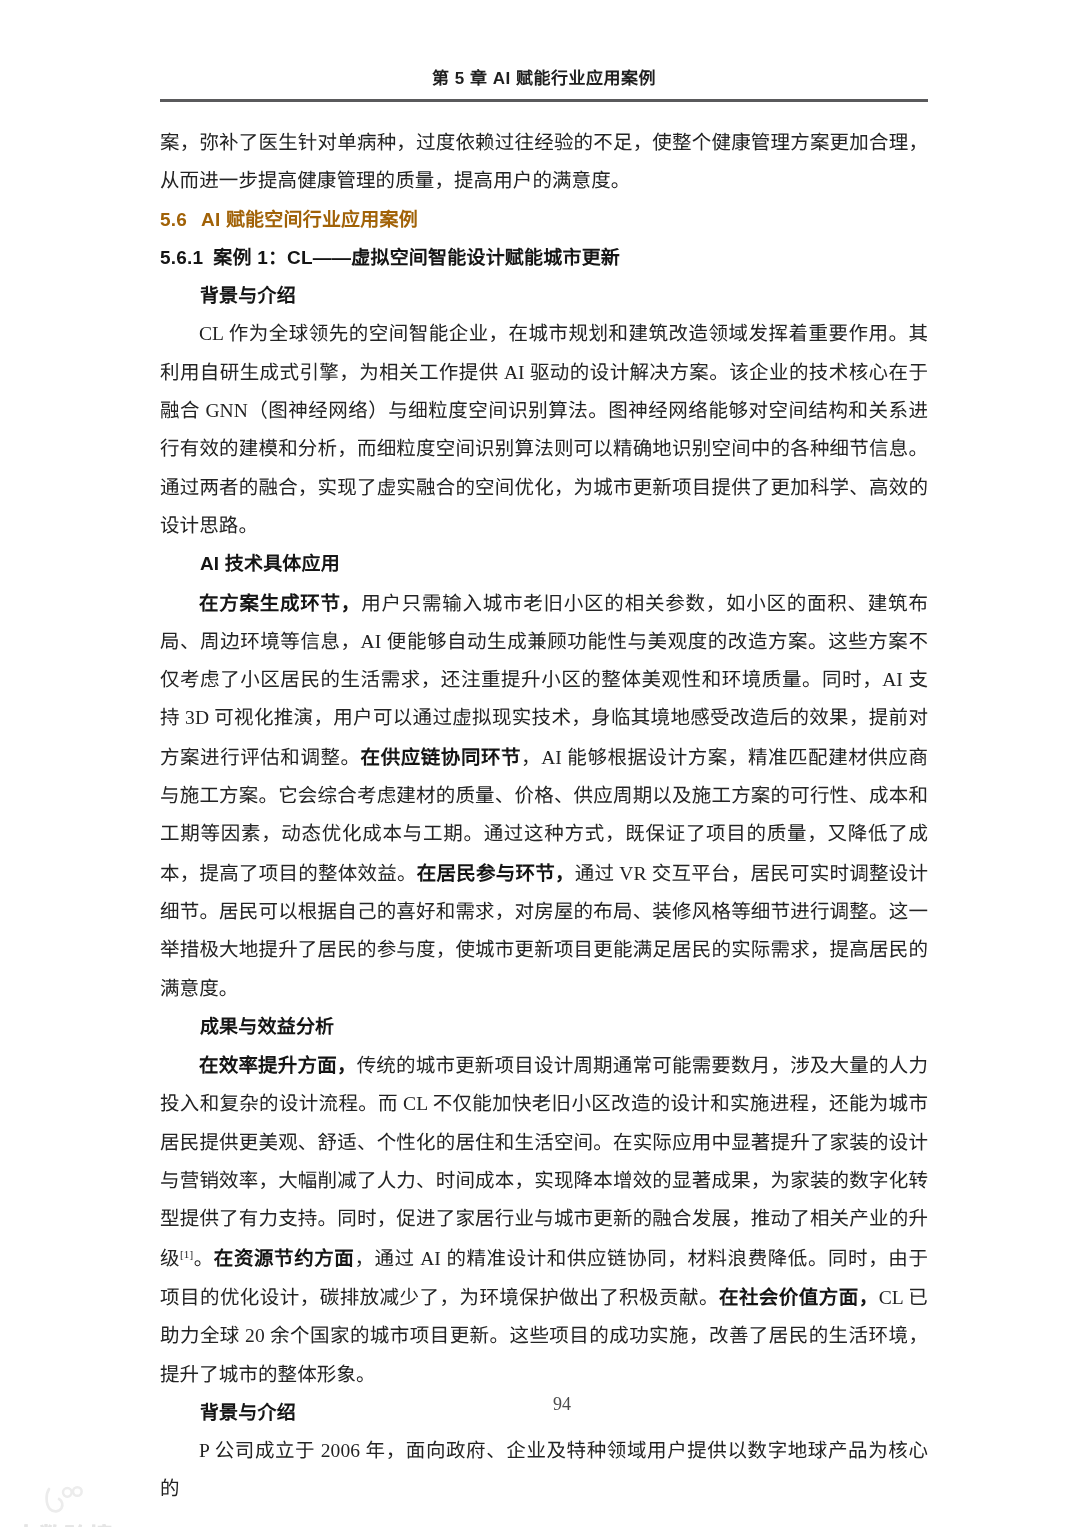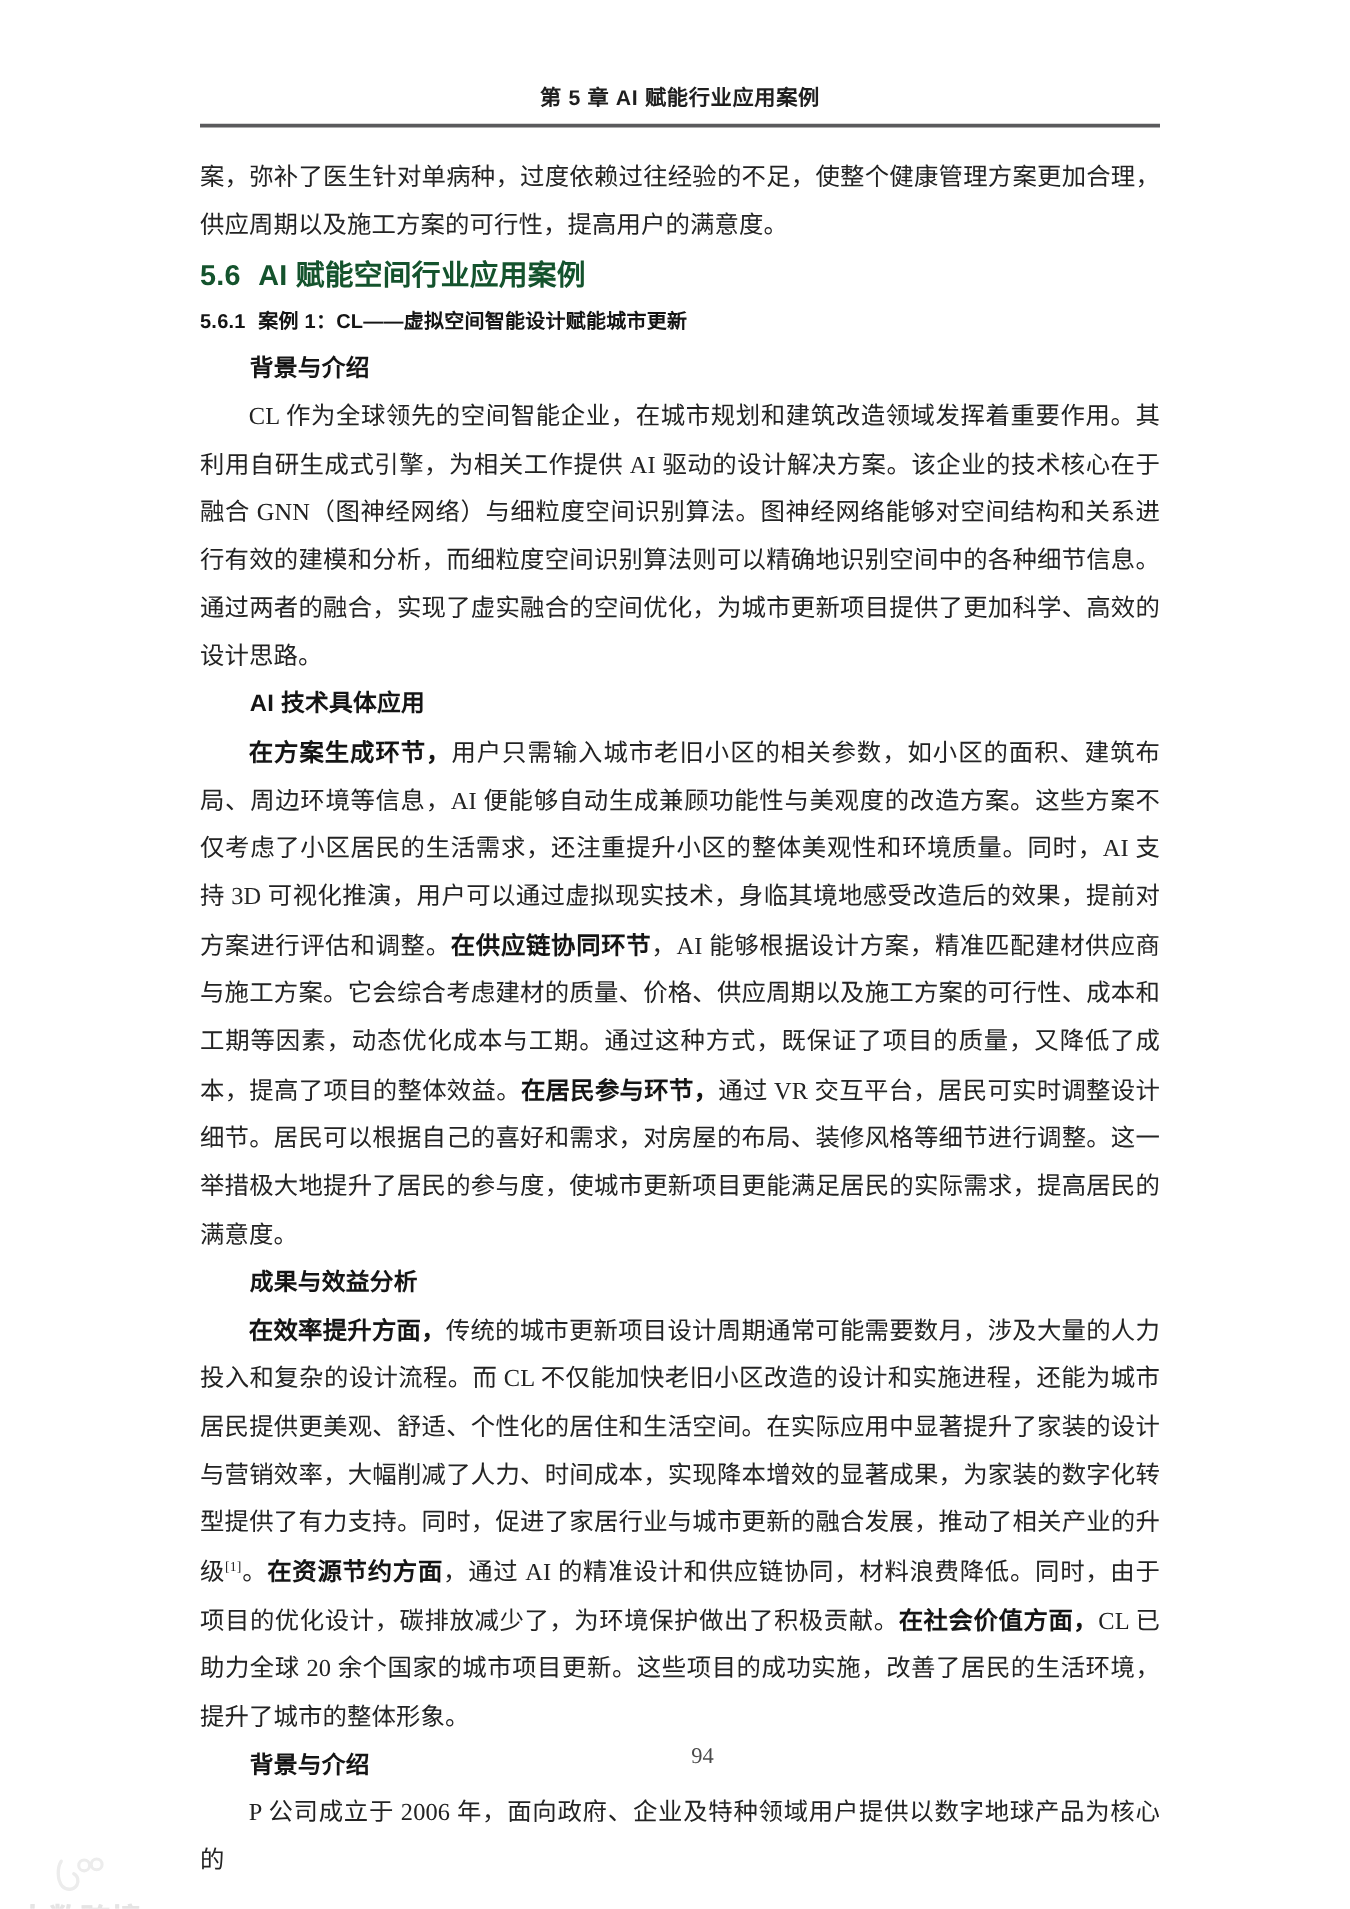--- a/index.html
+++ b/index.html
@@ -65,32 +65,32 @@
     letter-spacing: 0.1px;
     color: #232323;
   }
   .indent-2 { text-indent: 2em; }
 
   
   .h-sec {
     margin: 0;
     font-family: "Liberation Sans", "DejaVu Sans", sans-serif;
     font-weight: bold;
-    font-size: 23px;
-    line-height: 38.3px;
-    color: #14532d;
+    font-size: 19px;
+    line-height: 38.3px;
+    color: #a16207;
     letter-spacing: 0.2px;
   }
   .h-sec .num { margin-right: 14px; }
 
   .h-sub {
     margin: 0;
     font-family: "Liberation Sans", "DejaVu Sans", sans-serif;
     font-weight: bold;
-    font-size: 16px;
+    font-size: 19px;
     line-height: 38.3px;
     color: #151515;
     letter-spacing: 0.2px;
   }
   .h-sub .num { margin-right: 10px; }
 
   .h-minor {
     margin: 0;
     padding-left: 2.1em;
     font-family: "Liberation Sans", "DejaVu Sans", sans-serif;
@@ -159,21 +159,21 @@
 
 <div class="page">
 
   <div class="running-header">
     <span class="header-text">第 5 章  AI 赋能行业应用案例</span>
   </div>
   <div class="header-rule"></div>
 
   <div class="content">
 
-    <p class="body-par">案，弥补了医生针对单病种，过度依赖过往经验的不足，使整个健康管理方案更加合理，供应周期以及施工方案的可行性，提高用户的满意度。</p>
+    <p class="body-par">案，弥补了医生针对单病种，过度依赖过往经验的不足，使整个健康管理方案更加合理，从而进一步提高健康管理的质量，提高用户的满意度。</p>
 
     <p class="h-sec"><span class="num">5.6</span><span>AI 赋能空间行业应用案例</span></p>
 
     <p class="h-sub"><span class="num">5.6.1</span><span>案例 1：CL——虚拟空间智能设计赋能城市更新</span></p>
 
     <p class="h-minor">背景与介绍</p>
 
     <p class="body-par indent-2">CL 作为全球领先的空间智能企业，在城市规划和建筑改造领域发挥着重要作用。其利用自研生成式引擎，为相关工作提供 AI 驱动的设计解决方案。该企业的技术核心在于融合 GNN（图神经网络）与细粒度空间识别算法。图神经网络能够对空间结构和关系进行有效的建模和分析，而细粒度空间识别算法则可以精确地识别空间中的各种细节信息。通过两者的融合，实现了虚实融合的空间优化，为城市更新项目提供了更加科学、高效的设计思路。</p>
 
     <p class="h-minor">AI 技术具体应用</p>

